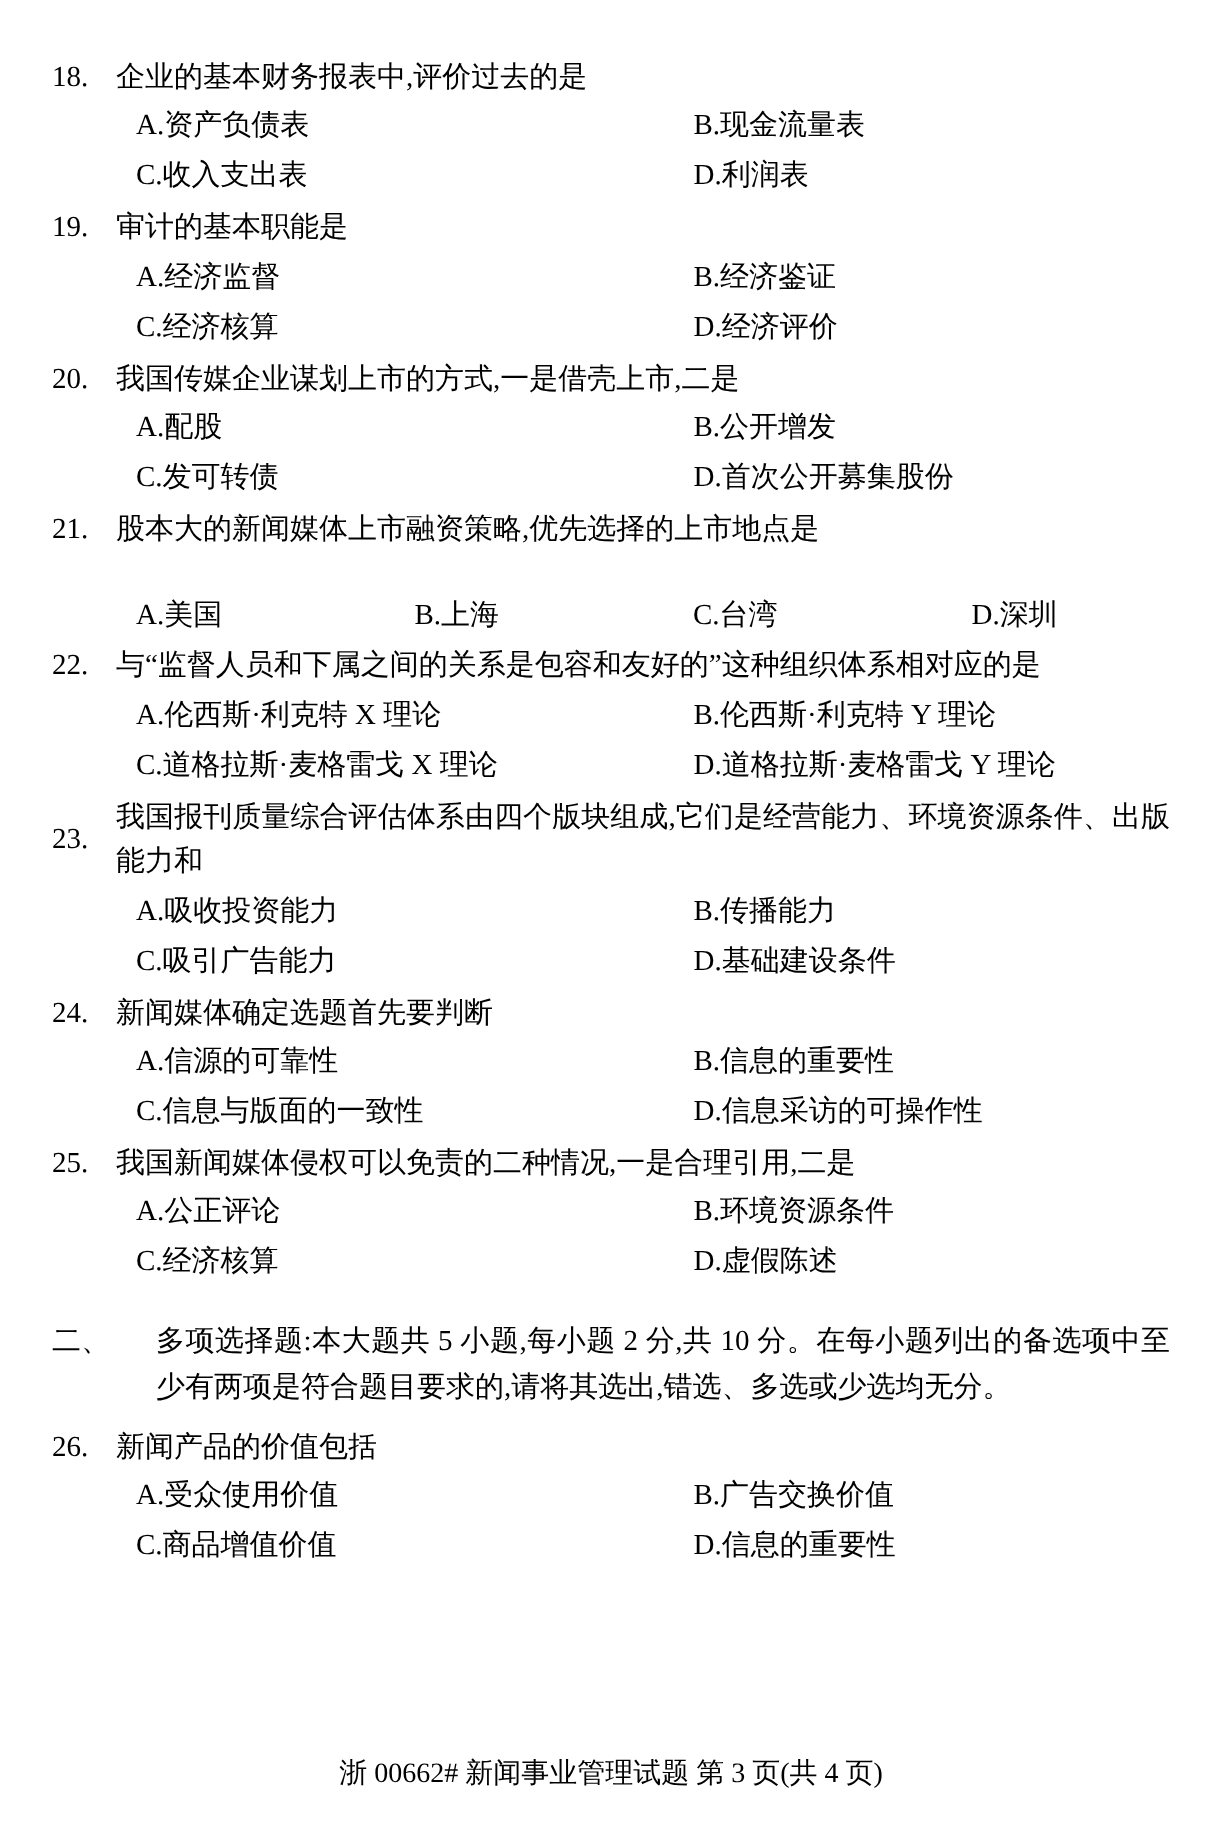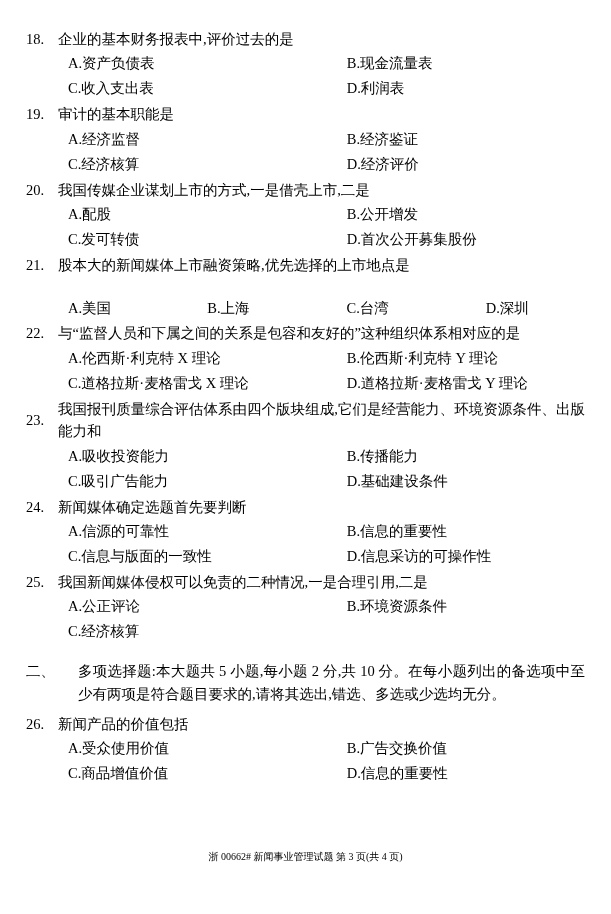--- a/index.html
+++ b/index.html
@@ -91,25 +91,25 @@
     flex: 0 0 auto;
     width: 32px;
   }
   .section-text {
     flex: 1 1 auto;
     text-align: justify;
     margin-left: 20px;
   }
   .footer {
     position: absolute;
-    bottom: 50px;
+    bottom: 18px;
     left: 0;
     width: 100%;
     text-align: center;
-    font-size: 10px;
+    font-size: 14px;
   }
 </style>
 </head>
 <body>
 
 <div class="page">
   <div class="content">
 
     <div class="q-block">
       <div class="q-stem">
@@ -233,20 +233,21 @@
         <span class="q-num">25.</span>
         <span class="q-text">我国新闻媒体侵权可以免责的二种情况,一是合理引用,二是</span>
       </div>
       <div class="opts">
         <div class="opt-row cols2">
           <span class="opt-cell">A.公正评论</span>
           <span class="opt-cell">B.环境资源条件</span>
         </div>
         <div class="opt-row cols2">
           <span class="opt-cell">C.经济核算</span>
+          <span class="opt-cell">D.虚假陈述</span>
         </div>
       </div>
     </div>
 
     <div class="section-block">
       <span class="section-label">二、</span>
       <span class="section-text">多项选择题:本大题共 5 小题,每小题 2 分,共 10 分。在每小题列出的备选项中至少有两项是符合题目要求的,请将其选出,错选、多选或少选均无分。</span>
     </div>
 
     <div class="q-block">

